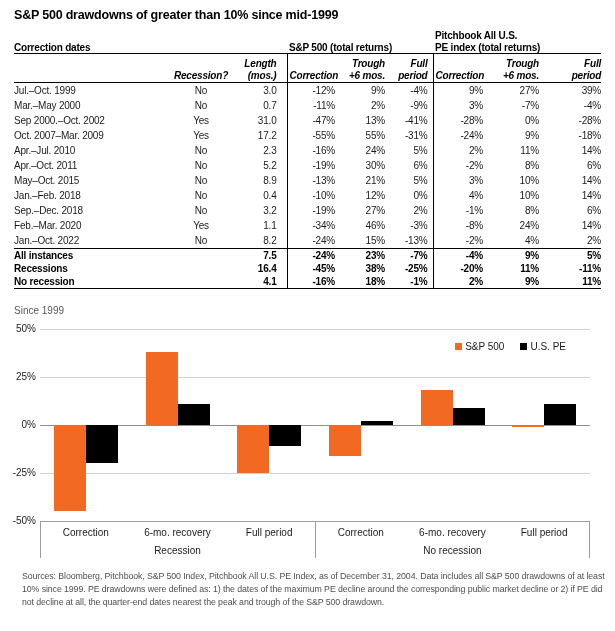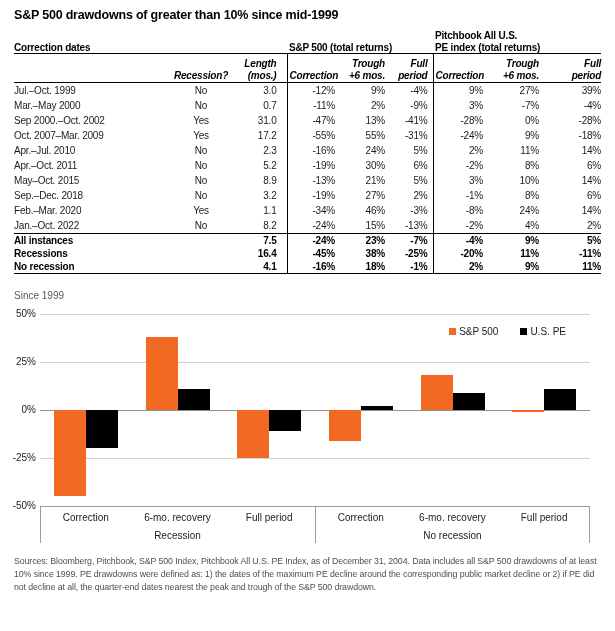--- a/index.html
+++ b/index.html
@@ -37,32 +37,32 @@
 
   
   .chart-section { margin-top:16px; }
   .chart-title { font-size:12.5px; font-weight:bold; color:#000; letter-spacing:-0.2px; }
   .chart-subtitle { font-size:10px; color:#595959; margin-top:2px; }
   .plot { position:relative; width:550px; height:192px; margin-left:26px; margin-top:13px; }
   .gridline { position:absolute; left:0; width:550px; height:1px; background:#d2d2d2; }
   .gridline.zero { background:#8f8f8f; }
   .ytick { position:absolute; left:-31px; width:27px; text-align:right; font-size:10px; color:#1b1b1b; }
   .bar { position:absolute; }
-  .legend { position:absolute; top:12px; right:24px; display:flex; gap:22px; align-items:center; }
+  .legend { position:absolute; top:12px; right:24px; display:flex; gap:16px; align-items:center; }
   .legend-item { display:flex; align-items:center; gap:3px; font-size:10px; color:#1b1b1b; }
   .swatch { width:7px; height:7px; display:inline-block; }
   .xaxis { position:relative; width:550px; margin-left:26px; border-top:1px solid #9c9c9c; height:38px; }
   .vtick { position:absolute; top:0; width:1px; height:36px; background:#9c9c9c; }
   .cat-row { display:flex; height:20px; align-items:center; }
   .cat { font-size:10px; text-align:center; color:#1b1b1b; }
   .grp-row { display:flex; height:16px; align-items:center; }
   .grp { font-size:10px; text-align:center; color:#1b1b1b; }
 
   .source {
-    margin:10px 0 0 0; width:590px;
+    margin:10px 0 0 8px; width:590px;
     font-size:8.8px; line-height:13px; color:#4f4f4f; letter-spacing:-0.1px;
   }
 </style>
 </head>
 <body>
 
 <div class="page">
 
   <div class="tbl-title">S&amp;P 500 drawdowns of greater than 10% since mid-1999</div>
 
@@ -174,20 +174,31 @@
           <td class="ctr">No</td>
           <td class="num len">8.9</td>
           <td class="num sep">-13%</td>
           <td class="num">21%</td>
           <td class="num spfull">5%</td>
           <td class="num sep">3%</td>
           <td class="num">10%</td>
           <td class="num">14%</td>
         </tr>
         <tr>
+          <td class="">Jan.–Feb. 2018</td>
+          <td class="ctr">No</td>
+          <td class="num len">0.4</td>
+          <td class="num sep">-10%</td>
+          <td class="num">12%</td>
+          <td class="num spfull">0%</td>
+          <td class="num sep">4%</td>
+          <td class="num">10%</td>
+          <td class="num">14%</td>
+        </tr>
+        <tr>
           <td class="">Sep.–Dec. 2018</td>
           <td class="ctr">No</td>
           <td class="num len">3.2</td>
           <td class="num sep">-19%</td>
           <td class="num">27%</td>
           <td class="num spfull">2%</td>
           <td class="num sep">-1%</td>
           <td class="num">8%</td>
           <td class="num">6%</td>
         </tr>

